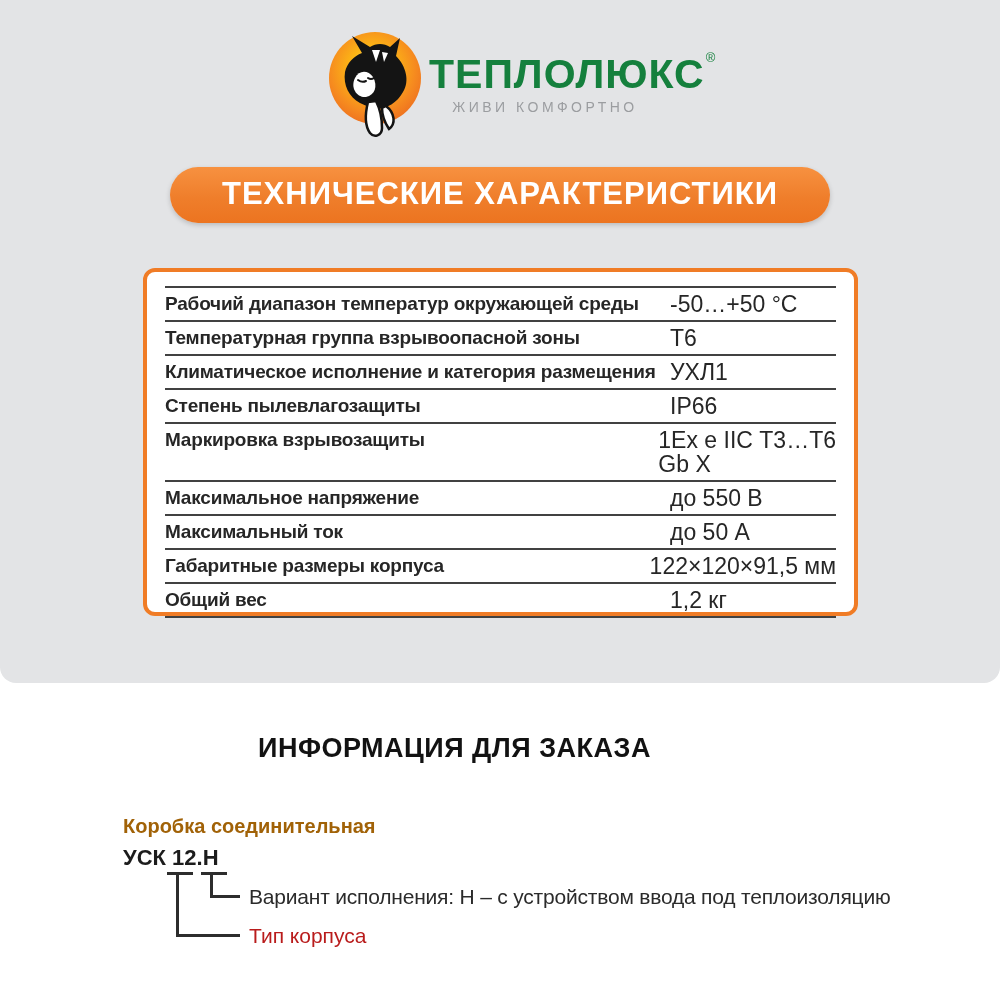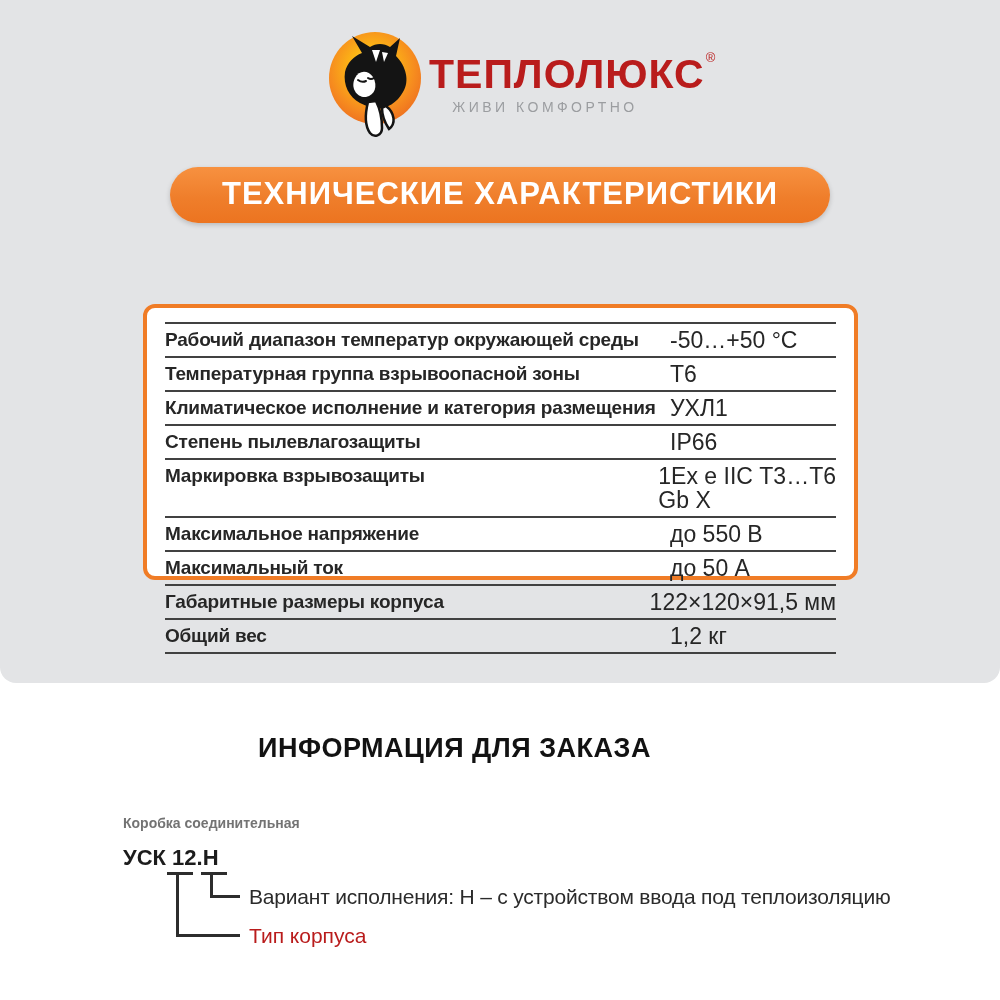--- a/index.html
+++ b/index.html
@@ -19,21 +19,21 @@
     width: 1000px; height: 683px;
     background: #e3e4e6;
     border-radius: 0 0 16px 16px;
   }
   
   .logo-group { position: absolute; left: 0; top: 0; width: 1000px; height: 150px; }
   .cat-svg { position: absolute; left: 324px; top: 27px; width: 106px; height: 112px; }
   .brand-word {
     position: absolute; left: 429px; top: 50px;
     font-size: 41px; font-weight: bold; letter-spacing: 1px;
-    color: #b91c1c; white-space: nowrap;
+    color: #15803d; white-space: nowrap;
   }
   .brand-word sup { font-size: 13px; font-weight: normal; vertical-align: 26px; margin-left: 1px; }
   .brand-tagline {
     position: absolute; left: 429px; top: 99px; width: 232px;
     text-align: center;
     font-size: 14px; letter-spacing: 3.5px;
     color: #9b9da0; white-space: nowrap;
   }
   
   .banner {
@@ -44,26 +44,25 @@
     box-shadow: 0 2px 5px rgba(0,0,0,0.18);
     display: flex; align-items: center; justify-content: center;
   }
   .banner-title {
     color: #ffffff; font-size: 31px; font-weight: bold;
     letter-spacing: 1px; white-space: nowrap; padding-bottom: 2px;
   }
   
   .spec-table {
     position: absolute; left: 143px; top: 268px;
-    width: 715px; height: 276px;
+    width: 715px; height: 348px;
     background: #ffffff;
     border: 4px solid #f07c26;
     border-radius: 12px;
     padding: 14px 18px 0 18px;
-    margin-top: 36px;
   }
   .spec-row {
     display: flex;
     border-bottom: 2px solid #414141;
     padding: 4px 0;
   }
   .spec-row:first-child { border-top: 2px solid #414141; }
   .spec-label {
     width: 505px; padding-right: 6px;
     font-size: 19px; font-weight: bold; color: #262626;
@@ -77,21 +76,21 @@
   .tline { white-space: nowrap; }
   
   .order-title {
     position: absolute; left: 0; top: 733px; width: 909px;
     text-align: center;
     font-size: 27px; font-weight: bold; color: #121212;
     letter-spacing: 0.5px;
   }
   .product-name {
     position: absolute; left: 123px; top: 815px;
-    font-size: 14px; font-weight: bold; color: #737373; white-space: nowrap;
+    font-size: 20px; font-weight: bold; color: #a16207; white-space: nowrap;
   }
   .product-code {
     position: absolute; left: 123px; top: 845px;
     font-size: 22px; font-weight: bold; color: #1c1c1c; white-space: nowrap;
   }
   .diag-line { position: absolute; background: #2d2d2d; }
   .bar-left    { left: 167px; top: 872px; width: 26px; height: 3px; }
   .bar-right   { left: 201px; top: 872px; width: 26px; height: 3px; }
   .stem-left   { left: 176px; top: 872px; width: 3px;  height: 65px; }
   .stem-right  { left: 210px; top: 872px; width: 3px;  height: 26px; }

